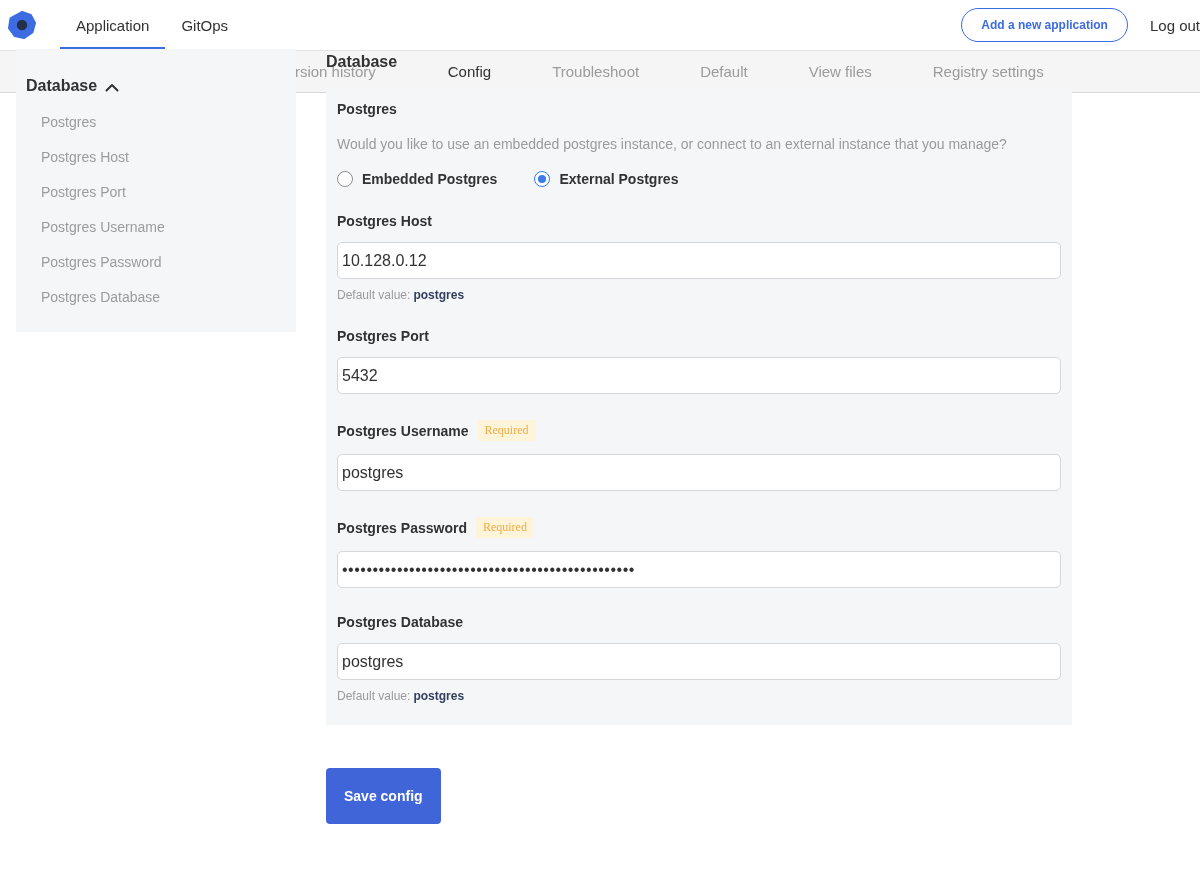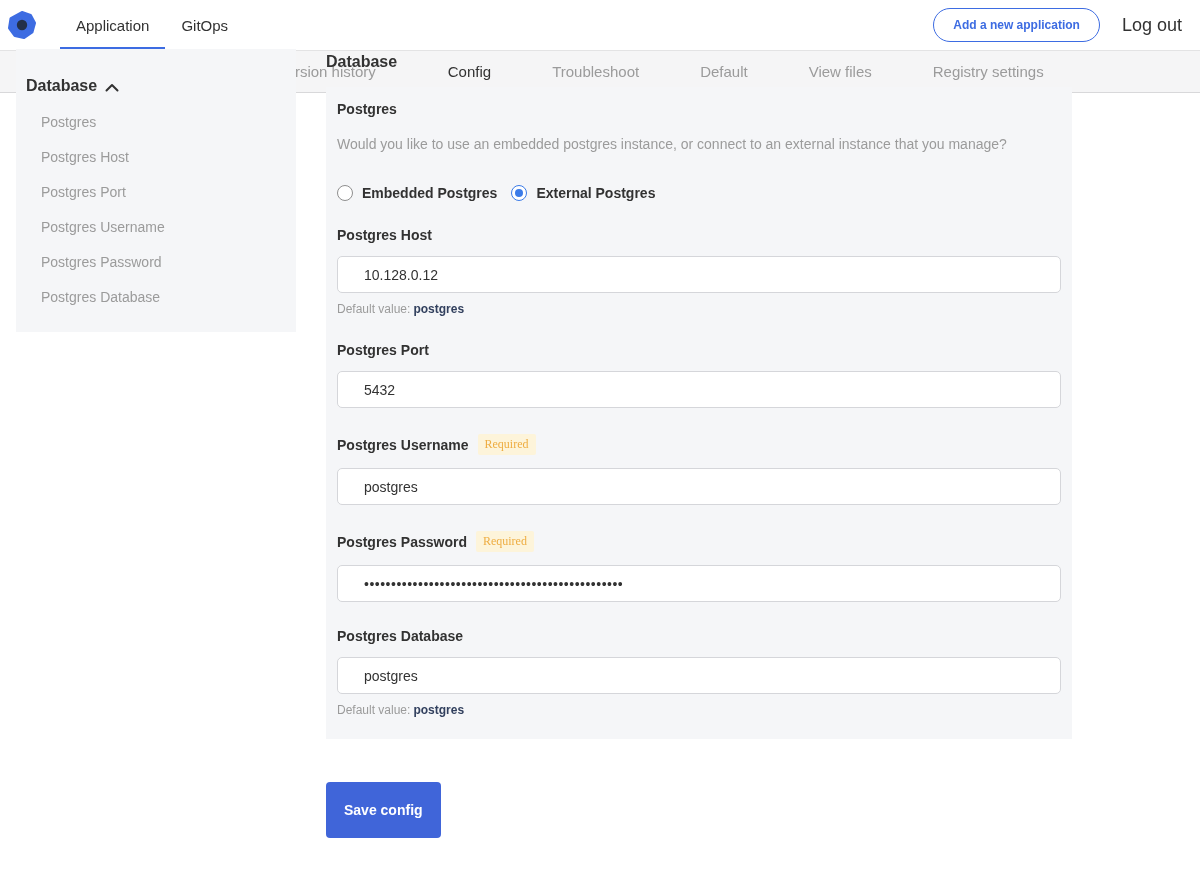--- a/index.html
+++ b/index.html
@@ -8,21 +8,21 @@
 
   
   .header { height: 50px; display: flex; align-items: center; padding-left: 8px; position: relative; background:#fff; }
   .logo { width: 28px; height: 28px; margin-right: 24px; flex: 0 0 auto; }
   .top-tabs { display: flex; height: 100%; }
   .top-tab { position: relative; display: flex; align-items: center; padding: 0 16px; font-size: 15px; color: #323232; cursor: pointer; }
   .top-tab.active::after { content: ""; position: absolute; left: 0; right: 0; bottom: 0; height: 3px; background: #3d6ce2; }
   .header-spacer { flex: 1; }
   .add-app-btn { border: 1px solid #3d6ce2; color: #3d6ce2; background: #fff; font-family: Liberation Sans, sans-serif;
     font-size: 12px; font-weight: bold; border-radius: 20px; padding: 9px 19px; margin-right: 22px; cursor: pointer; }
-  .logout { font-size: 18px; color: #323232; margin-right: 18px; cursor: pointer; }
+  .logout { font-size: 15px; color: #323232; cursor: pointer; }
 
   
   .subnav { height: 43px; background: #f5f5f6; border-top: 1px solid #e3e3e4; border-bottom: 1px solid #d8d8da;
     display: flex; align-items: center; padding-left: 143px; gap: 61px; }
   .subnav-tab { position: relative; font-size: 15px; color: #9b9b9b; height: 100%; display: flex; align-items: center; cursor: pointer; }
   .subnav-tab.active { color: #323232; margin-left: 11px; }
   .subnav-tab.active::after { content: ""; position: absolute; left: -7px; right: -7px; bottom: -1px; height: 3px; background: #3d6ce2; }
 
   
   .page { position: relative; width: 1200px; }
@@ -35,33 +35,33 @@
   .sidebar-items li { font-size: 14px; color: #9b9b9b; margin-bottom: 20px; cursor: pointer; line-height: 15px; }
   .sidebar-items li:last-child { margin-bottom: 0; }
 
   .main { position: absolute; left: 326px; top: 53px; width: 746px; }
   .main-title { font-size: 16px; font-weight: bold; color: #323232; }
 
   .card { margin-top: 16px; background: #f5f6f8; padding: 14px 11px 22px 11px; }
   .group-label { font-size: 14px; font-weight: bold; color: #323232; }
   .group-desc { margin-top: 18px; font-size: 14px; color: #9b9b9b; line-height: 19px; }
 
-  .radio-row { display: flex; gap: 14px; margin-top: 31px; }
+  .radio-row { display: flex; gap: 37px; margin-top: 17px; }
   .radio-option { display: flex; align-items: center; gap: 9px; cursor: pointer; }
   .radio-circle { width: 16px; height: 16px; border-radius: 50%; border: 1px solid #8f8f8f; background: #fff;
     display: inline-flex; align-items: center; justify-content: center; flex: 0 0 auto; }
   .radio-option.selected .radio-circle { border: 1.5px solid #3b7be8; }
   .radio-option.selected .radio-circle::after { content: ""; width: 8px; height: 8px; border-radius: 50%; background: #3b7be8; }
   .radio-label { font-size: 14px; font-weight: 600; color: #323232; }
 
   .field-label-row { margin-top: 26px; display: flex; align-items: center; }
   .field-label { font-size: 14px; font-weight: 600; color: #323232; }
   .required-badge { margin-left: 9px; background: #fdf4da; color: #eead42; font-size: 12px; padding: 3px 7px; border-radius: 2px; font-family: Liberation Serif, serif; }
   .text-input { margin-top: 13px; width: 100%; height: 37px; border: 1px solid #d5d6da; border-radius: 5px;
-    padding: 0 26px; font-size: 14px; color: #323232; background: #fff; font-family: "Liberation Sans", sans-serif; outline: none; }
+    padding: 0 4px; font-size: 16px; color: #323232; background: #fff; font-family: "Liberation Sans", sans-serif; outline: none; }
   .pw { letter-spacing: 0.5px; }
   .default-row { margin-top: 9px; font-size: 12px; color: #9b9b9b; }
   .default-value { font-weight: bold; color: #32405e; margin-left: 3px; }
 
   .save-btn { margin-top: 43px; background: #4065d9; color: #fff; border: none; border-radius: 4px;
     font-family: "Liberation Sans", sans-serif; font-size: 14px; font-weight: bold; padding: 20px 18px; cursor: pointer; }
 </style>
 </head>
 <body>
 

